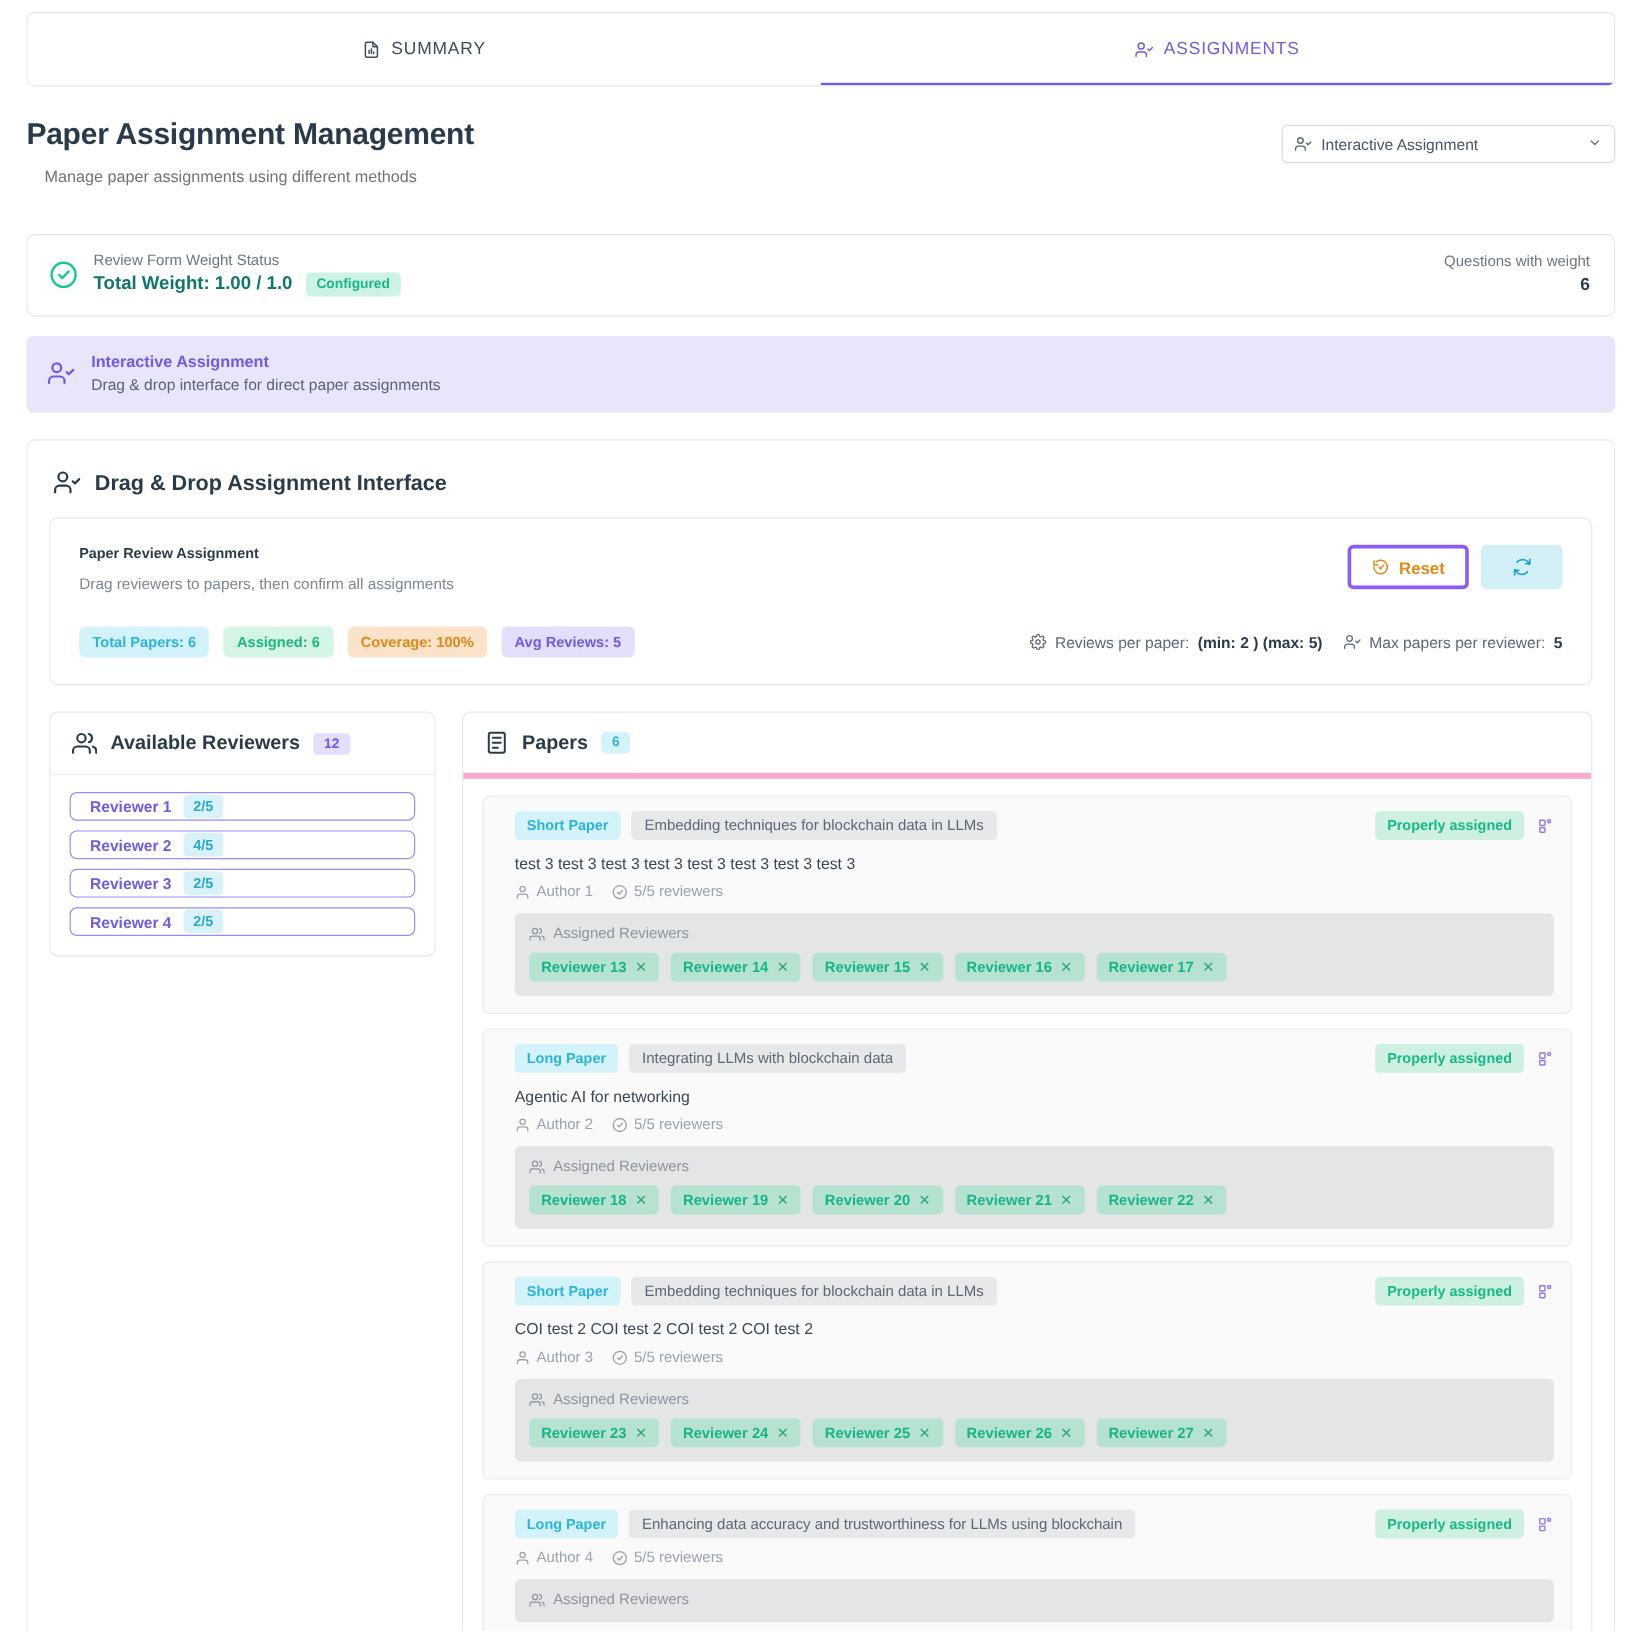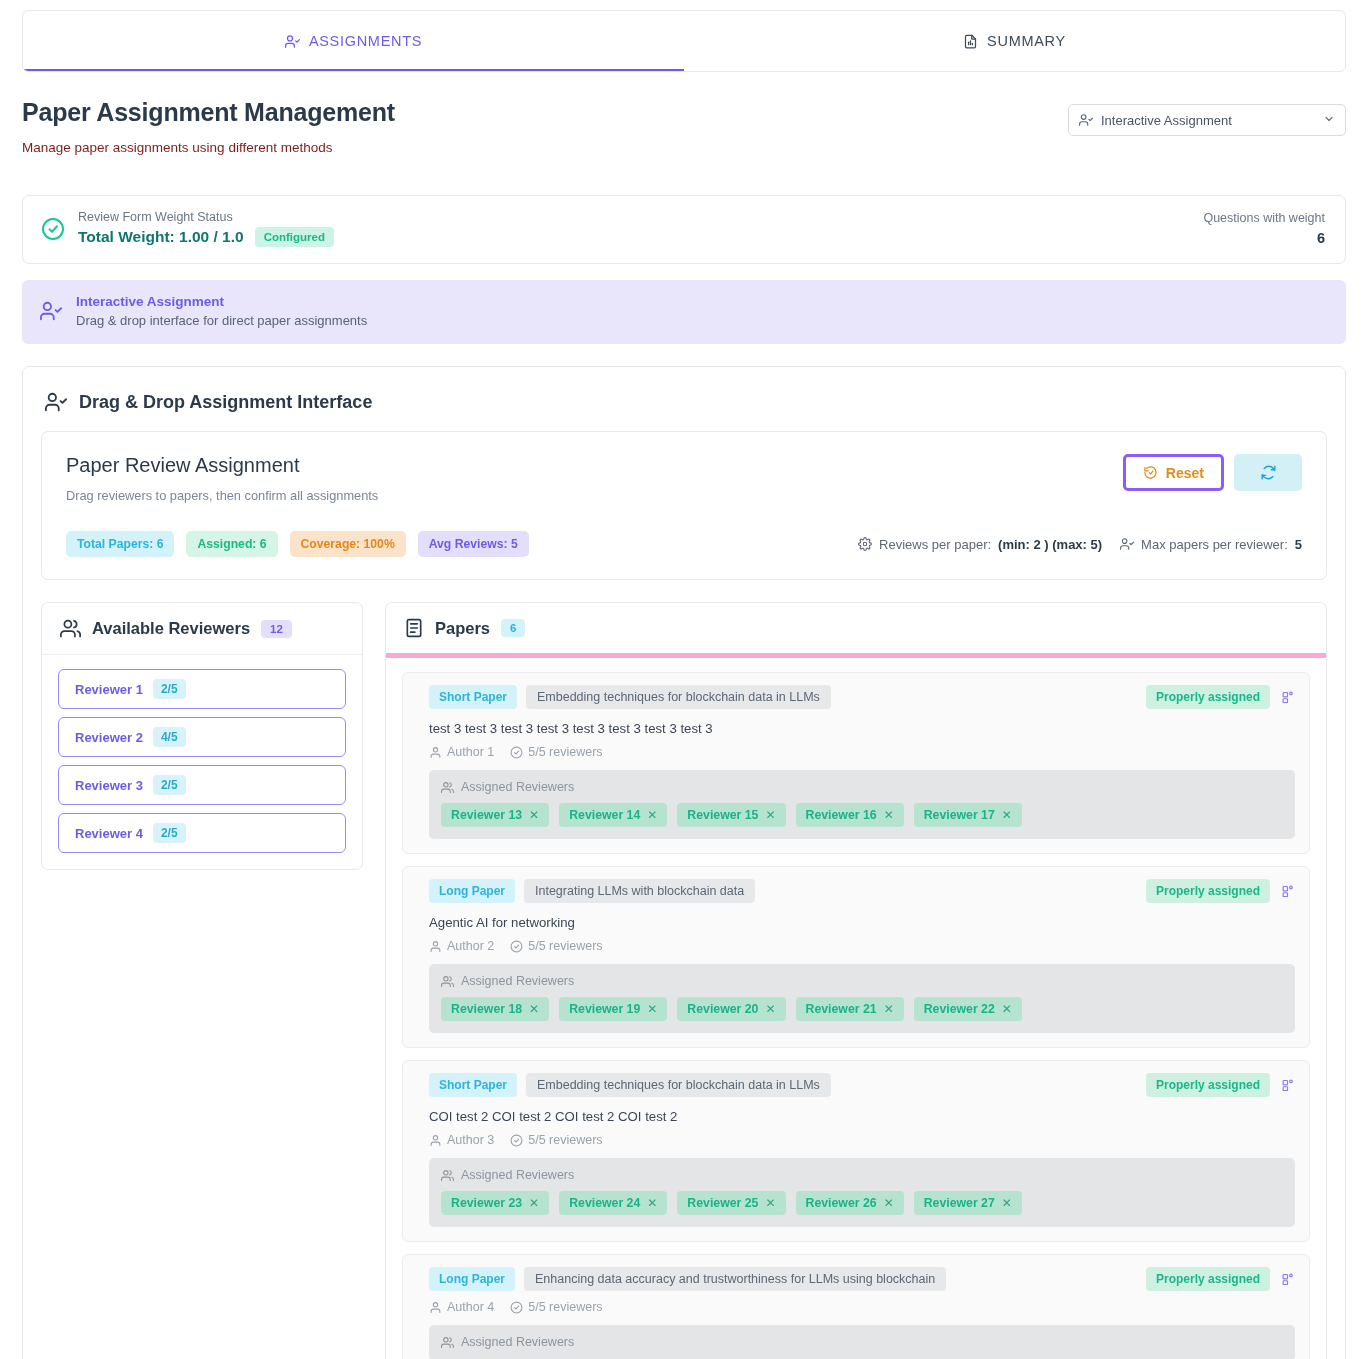--- a/index.html
+++ b/index.html
@@ -54,21 +54,22 @@
   }
   .page-title {
     font-size: 25px;
     font-weight: 700;
     color: #2b3a4a;
     letter-spacing: -0.2px;
   }
   .page-sub {
     margin-top: 13px;
     font-size: 13.5px;
-    color: #7f1d1d;
+    color: #737373;
+    margin-left: 15px;
   }
   .method-select {
     width: 278px;
     height: 32px;
     border: 1px solid #d8dce3;
     border-radius: 5px;
     background: #fff;
     display: flex;
     align-items: center;
     gap: 8px;
@@ -141,21 +142,21 @@
     padding: 6px 4px 18px 4px;
   }
   .dd-header .t { font-size: 18px; font-weight: 600; color: #2b3a4a; }
 
   .pra-card {
     border: 1px solid #e6e8ec;
     border-radius: 7px;
     padding: 22px 24px 22px 24px;
   }
   .pra-top { display: flex; justify-content: space-between; align-items: flex-start; }
-  .pra-title { font-size: 20px; font-weight: 400; color: #2b3a4a; }
+  .pra-title { font-size: 12px; font-weight: 700; color: #2b3a4a; }
   .pra-sub { font-size: 12.8px; color: #7b8794; margin-top: 11px; }
   .pra-actions { display: flex; gap: 10px; }
   .btn-reset {
     border: 3px solid #8b5cf6;
     color: #e08c18;
     background: #fff;
     border-radius: 5px;
     height: 37px;
     padding: 0 17px;
     display: flex;
@@ -229,21 +230,21 @@
     font-weight: 600;
     padding: 3px 9px;
     border-radius: 4px;
   }
   .count-badge.blue { background: #d3f2f9; color: #2db4dc; }
   .rev-list { padding: 14px 16px 16px 16px; display: flex; flex-direction: column; gap: 8px; }
   .rev-item {
     border: 1px solid #9b8cf0;
     border-radius: 6px;
     background: #fff;
-    height: 40px;
+    height: 24px;
     display: flex;
     align-items: center;
     gap: 10px;
     padding: 0 16px;
     cursor: grab;
   }
   .rev-item .name { font-size: 13px; font-weight: 700; color: #6d5ce7; }
   .rev-item .cap {
     background: #d9f2f9;
     color: #2aa9cf;
@@ -341,41 +342,41 @@
     cursor: pointer;
     white-space: nowrap;
   }
   .chip .x { font-size: 12px; font-weight: 400; color: #2fa383; }
   .icon { display: inline-flex; align-items: center; justify-content: center; }
 </style>
 </head>
 <body>
 
 <div class="tabs-card">
-  <div class="tab active">
-    <span class="icon">
-      <svg width="15" height="15" viewBox="0 0 24 24" fill="none" stroke="#6d5ce7" stroke-width="2" stroke-linecap="round" stroke-linejoin="round">
-          <path d="M15 21v-2a4 4 0 0 0-4-4H5a4 4 0 0 0-4 4v2"></path>
-          <circle cx="8" cy="7" r="4"></circle>
-          <polyline points="17 11 19 13 23 9"></polyline>
-        </svg>
-    </span>
-    <span>ASSIGNMENTS</span>
-  </div>
   <div class="tab">
     <span class="icon">
       <svg width="15" height="15" viewBox="0 0 24 24" fill="none" stroke="#3c4a5a" stroke-width="2" stroke-linecap="round" stroke-linejoin="round">
           <path d="M14 2H6a2 2 0 0 0-2 2v16a2 2 0 0 0 2 2h12a2 2 0 0 0 2-2V8z"></path>
           <polyline points="14 2 14 8 20 8"></polyline>
           <line x1="9" y1="17" x2="9" y2="13"></line>
           <line x1="12" y1="17" x2="12" y2="11"></line>
           <line x1="15" y1="17" x2="15" y2="15"></line>
         </svg>
     </span>
     <span>SUMMARY</span>
+  </div>
+  <div class="tab active">
+    <span class="icon">
+      <svg width="15" height="15" viewBox="0 0 24 24" fill="none" stroke="#6d5ce7" stroke-width="2" stroke-linecap="round" stroke-linejoin="round">
+          <path d="M15 21v-2a4 4 0 0 0-4-4H5a4 4 0 0 0-4 4v2"></path>
+          <circle cx="8" cy="7" r="4"></circle>
+          <polyline points="17 11 19 13 23 9"></polyline>
+        </svg>
+    </span>
+    <span>ASSIGNMENTS</span>
   </div>
 </div>
 
 <div class="page-head">
   <div>
     <div class="page-title">Paper Assignment Management</div>
     <div class="page-sub">Manage paper assignments using different methods</div>
   </div>
   <div class="method-select">
     <span class="icon">

